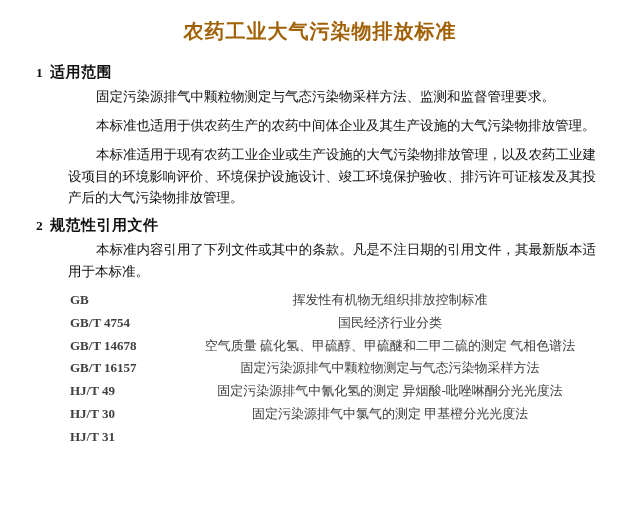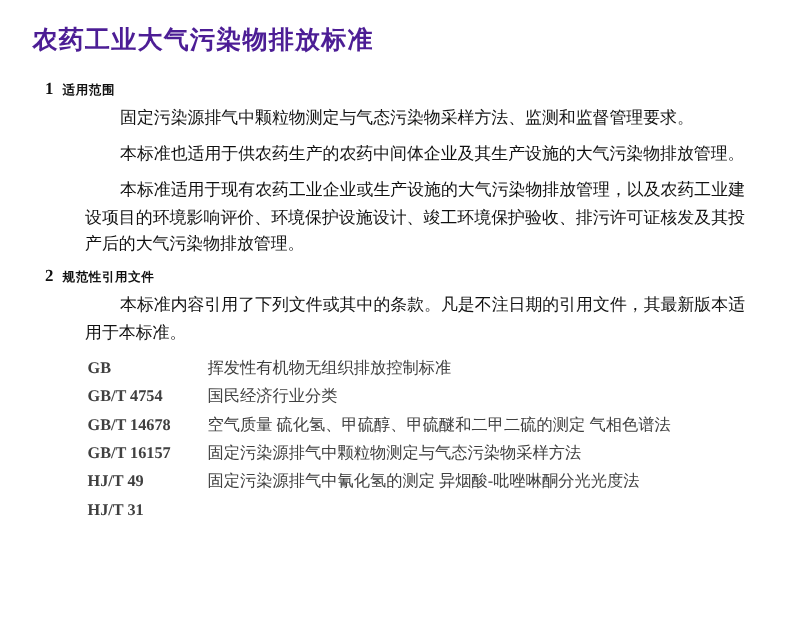--- a/index.html
+++ b/index.html
@@ -15,45 +15,45 @@
     overflow: hidden;
   }
   .page {
     position: relative;
     width: 640px;
     height: 511px;
     box-sizing: border-box;
     padding: 0 26px;
   }
   .doc-title {
-    text-align: left;
+    text-align: center;
     font-size: 20px;
     font-weight: bold;
     letter-spacing: 1px;
     margin-top: 18px;
     margin-bottom: 18px;
-    color: #4c1d95;
+    color: #a16207;
   }
   .section {
     display: flex;
     align-items: baseline;
     margin-top: 6px;
     margin-bottom: 4px;
   }
   .section-num {
     width: 24px;
     flex: 0 0 24px;
     font-size: 13.5px;
     font-weight: bold;
     color: #111;
     padding-left: 10px;
     box-sizing: border-box;
   }
   .section-title {
-    font-size: 10px;
+    font-size: 15px;
     font-weight: bold;
     color: #111;
     letter-spacing: 0.5px;
   }
   p.body-text {
     margin: 0 0 7px 0;
     font-size: 13.5px;
     line-height: 1.62;
     text-align: justify;
     text-indent: 28px;
@@ -78,20 +78,21 @@
   .ref-code {
     flex: 0 0 96px;
     width: 96px;
     font-weight: bold;
     white-space: nowrap;
   }
   .ref-name {
     flex: 1 1 auto;
     white-space: nowrap;
     overflow: hidden;
+    text-align: center;
   }
 </style>
 </head>
 <body>
 
 <div class="page">
 
   <div class="doc-title">农药工业大气污染物排放标准</div>
 
   <div class="section">
@@ -125,17 +126,21 @@
     </div>
     <div class="ref-row">
       <div class="ref-code">GB/T 16157</div>
       <div class="ref-name">固定污染源排气中颗粒物测定与气态污染物采样方法</div>
     </div>
     <div class="ref-row">
       <div class="ref-code">HJ/T 49</div>
       <div class="ref-name">固定污染源排气中氰化氢的测定  异烟酸-吡唑啉酮分光光度法</div>
     </div>
     <div class="ref-row">
+      <div class="ref-code">HJ/T 30</div>
+      <div class="ref-name">固定污染源排气中氯气的测定  甲基橙分光光度法</div>
+    </div>
+    <div class="ref-row">
       <div class="ref-code">HJ/T 31</div>
     </div>
   </div>
 
 </div>
 
 </body></html>

